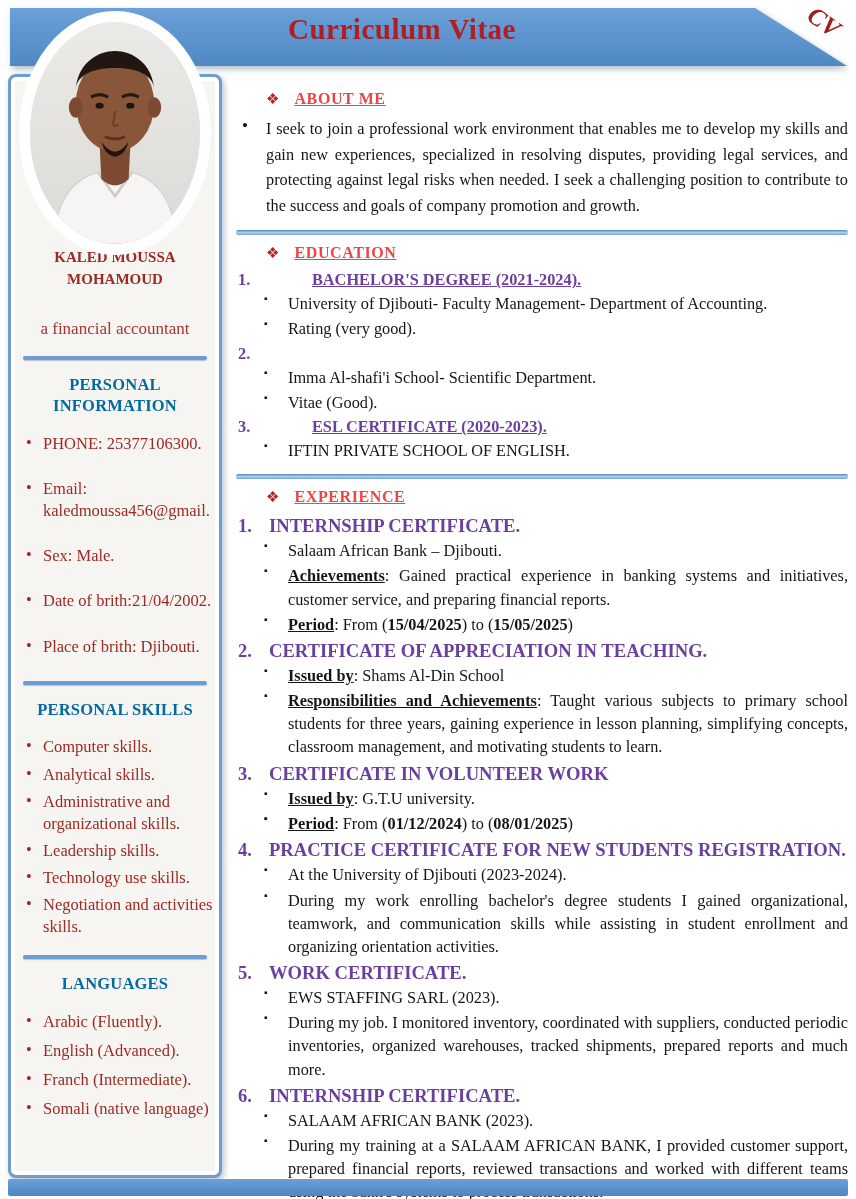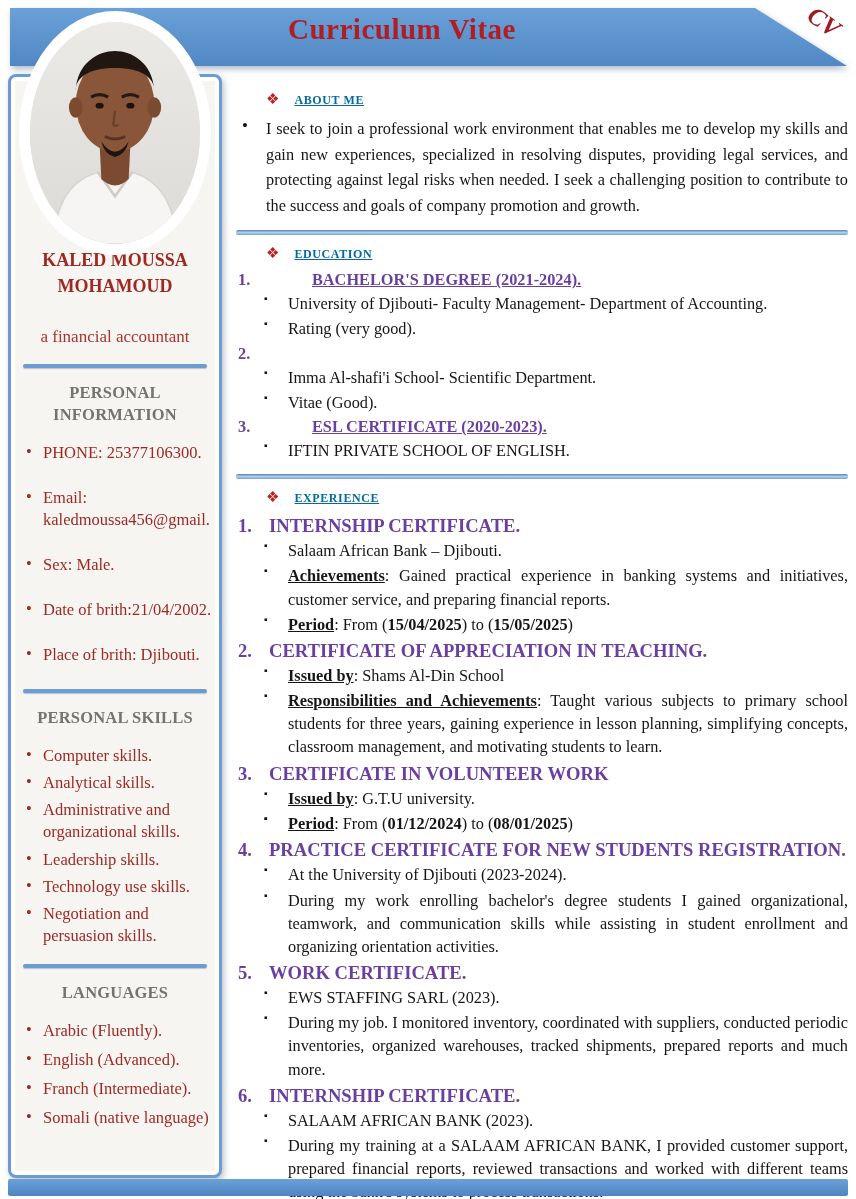--- a/index.html
+++ b/index.html
@@ -22,37 +22,37 @@
     background:linear-gradient(180deg,#6ba0d8,#4f86c0);border-radius:2px;}
   
   .sidebar{position:absolute;left:8px;top:74px;width:214px;height:1104px;box-sizing:border-box;
     background:#f7f5f2;border:3px solid #6b9dd3;border-radius:8px;
     box-shadow:inset 0 0 0 4px #ffffff,2px 3px 6px rgba(100,115,135,.45);}
   .photo{position:absolute;left:50%;top:-66px;transform:translateX(-50%);
     width:170px;height:222px;border:11px solid #ffffff;border-radius:50%;
     overflow:hidden;background:#e7e5e2;z-index:3;}
   .photo svg{display:block;width:100%;height:100%;}
   .sb-content{padding-top:170px;text-align:center;}
-  .sb-name{color:#9e2823;font-weight:bold;font-size:18px;line-height:1.45;margin:0 16px;}
+  .sb-name{color:#9e2823;font-weight:bold;font-size:15px;line-height:1.45;margin:0 16px;}
   .sb-role{color:#a83430;font-size:17px;margin-top:28px;}
   .sb-divider{height:4px;background:#6b9dd3;margin:17px 12px 14px;border-radius:2px;
     box-shadow:0 1px 1px rgba(70,100,150,.35);}
-  .sb-title{color:#737373;font-weight:bold;font-size:16.5px;line-height:1.32;
+  .sb-title{color:#0369a1;font-weight:bold;font-size:16.5px;line-height:1.32;
     letter-spacing:.2px;margin:14px 26px 16px;}
   .sb-list{list-style:none;text-align:left;margin:0;padding:0 6px 0 15px;
     color:#9e2823;font-size:16.5px;}
   .sb-list li{position:relative;padding-left:17px;line-height:1.34;margin-bottom:5px;}
   .sb-list li .dot{position:absolute;left:0;top:-1px;color:#9e2823;}
   .sb-section.s0 .sb-list li{margin-bottom:23px;}
   .sb-section.s2 .sb-list li{margin-bottom:7px;}
   
   .main{position:absolute;left:236px;top:86px;width:612px;color:#151515;}
   .sec-head{display:flex;align-items:baseline;gap:15px;margin:4px 0 8px 30px;}
   .sec-head .diamond{color:#c0201e;font-size:15px;}
-  .sec-head .t{color:#0369a1;font-weight:bold;font-size:12px;
+  .sec-head .t{color:#ef4444;font-weight:bold;font-size:16px;
     text-decoration:underline;letter-spacing:.6px;}
   .about-row{display:flex;margin-top:2px;}
   .about-bullet{width:24px;font-size:17px;padding-left:6px;}
   .about-text{flex:1;text-align:justify;font-size:16.3px;line-height:1.57;}
   .divider{height:5px;border-radius:2px;margin:12px 0 9px;
     background:linear-gradient(180deg,#4f86c0,#bcd2e8 55%,#6b9dd3);}
   .entry-head{display:flex;gap:9px;padding-left:2px;margin:3px 0 2px;}
   .entry-head .num{font-weight:bold;color:#6a3fa0;min-width:22px;}
   .entry-head .title{font-weight:bold;color:#6a3fa0;}
   .edu .num,.edu .title{font-size:16.3px;}
@@ -125,21 +125,21 @@
         </div>
         <div class="sb-section s1">
           <div class="sb-divider"></div>
           <h3 class="sb-title">PERSONAL SKILLS</h3>
           <ul class="sb-list">
             <li><span class="dot">•</span><span class="txt">Computer skills.</span></li>
             <li><span class="dot">•</span><span class="txt">Analytical skills.</span></li>
             <li><span class="dot">•</span><span class="txt">Administrative and organizational skills.</span></li>
             <li><span class="dot">•</span><span class="txt">Leadership skills.</span></li>
             <li><span class="dot">•</span><span class="txt">Technology use skills.</span></li>
-            <li><span class="dot">•</span><span class="txt">Negotiation and persuasion skills.</span></li>
+            <li><span class="dot">•</span><span class="txt">Negotiation and activities skills.</span></li>
           </ul>
         </div>
         <div class="sb-section s2">
           <div class="sb-divider"></div>
           <h3 class="sb-title">LANGUAGES</h3>
           <ul class="sb-list">
             <li><span class="dot">•</span><span class="txt">Arabic (Fluently).</span></li>
             <li><span class="dot">•</span><span class="txt">English (Advanced).</span></li>
             <li><span class="dot">•</span><span class="txt">Franch (Intermediate).</span></li>
             <li><span class="dot">•</span><span class="txt">Somali (native language)</span></li>

